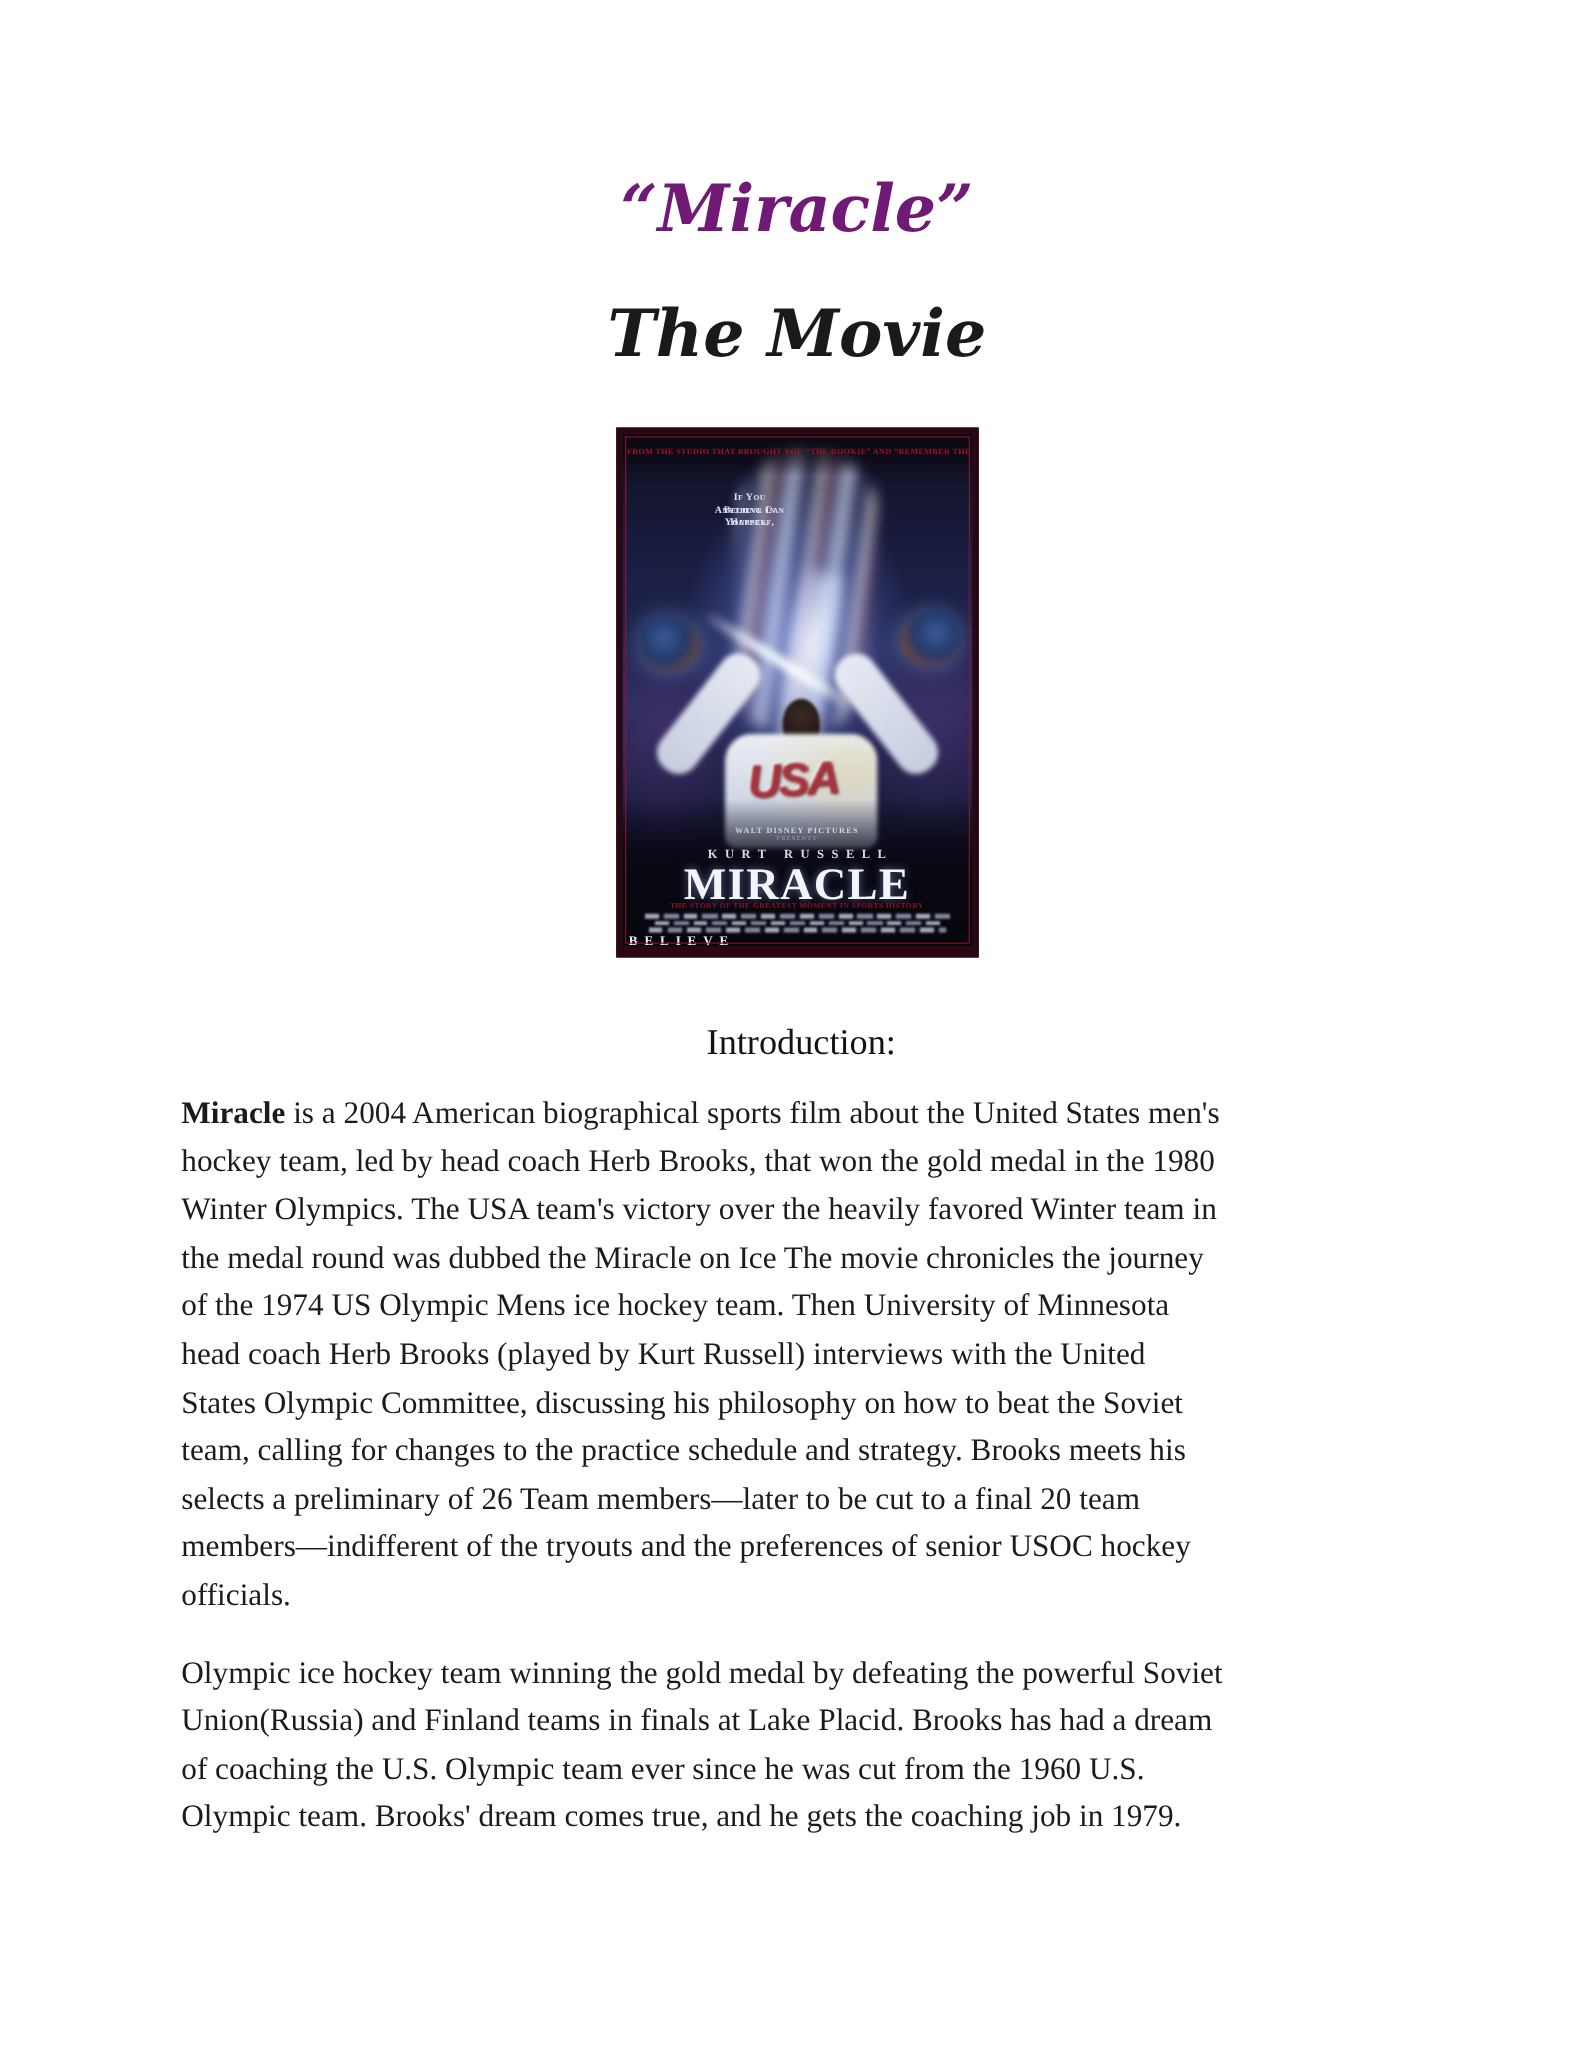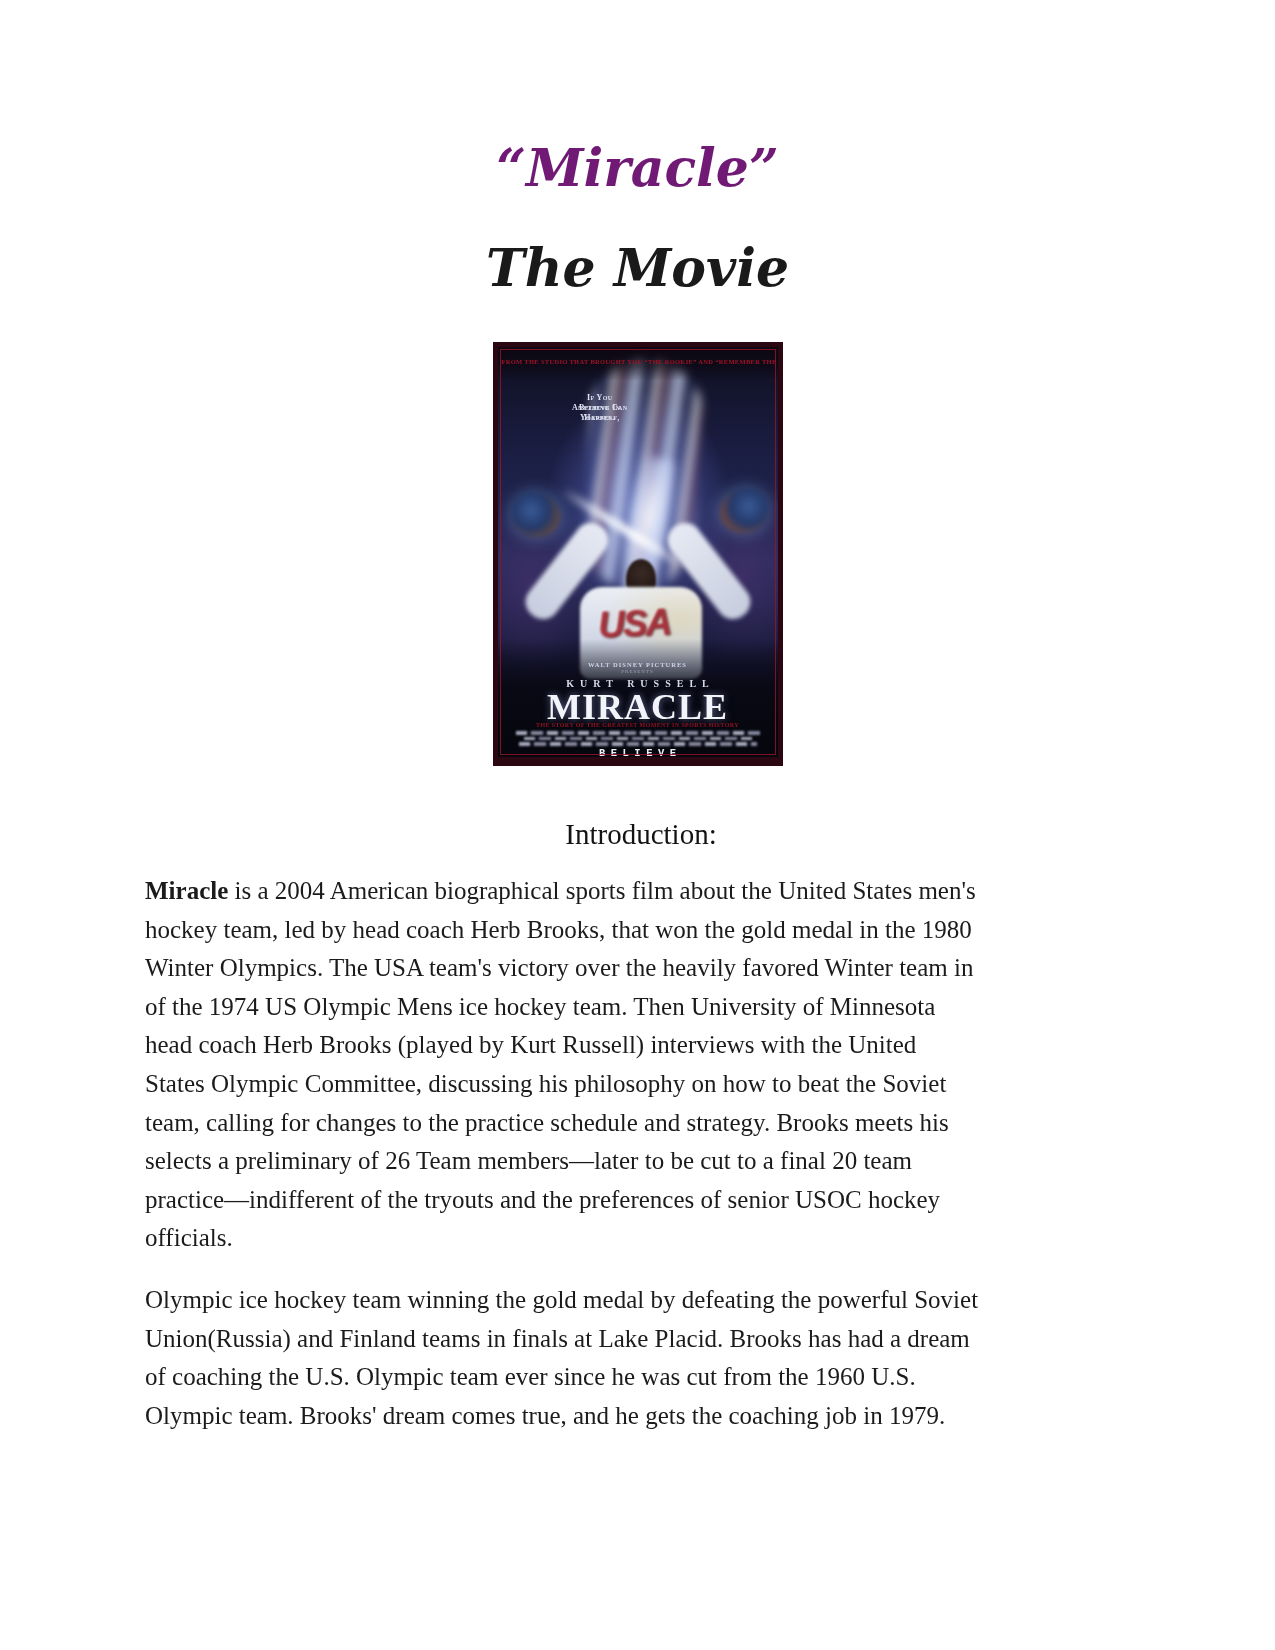--- a/index.html
+++ b/index.html
@@ -226,22 +226,22 @@
       rgba(205,210,230,0.8) 0 11px,
       rgba(80,85,120,0.15) 11px 15px,
       rgba(185,190,215,0.7) 15px 27px,
       rgba(80,85,120,0.15) 27px 31px);
     filter:blur(1px);
   }
   .credits-blur .cl2{top:5.5px;left:8px;right:8px;}
   .credits-blur .cl3{top:11px;left:3px;right:3px;}
   .believe-line{
     left:0;right:0;top:401px;
-    text-align:center;
-    font-family:Liberation Mono, monospace;
+    text-align:left;
+    font-family:Liberation Serif, serif;
     font-weight:bold;
     font-size:10.5px;line-height:11px;
     letter-spacing:5.5px;
     text-indent:5.5px;
     color:#eef0f7;
     z-index:12;
   }
 
   
   .content{
@@ -310,26 +310,27 @@
   </div>
 
   <div class="content">
     <h3 class="section-heading">Introduction:</h3>
 
     <div class="para para1">
       <div class="first-line"><span class="lead-bold">Miracle</span><span> is a 2004 American biographical sports film about the United States men's</span></div>
       <div>
           <div class="line">hockey team, led by head coach Herb Brooks, that won the gold medal in the 1980</div>
           <div class="line">Winter Olympics. The USA team's victory over the heavily favored Winter team in</div>
+          <div class="line">the medal round was dubbed the Miracle on Ice The movie chronicles the journey</div>
           <div class="line">of the 1974 US Olympic Mens ice hockey team. Then University of Minnesota</div>
           <div class="line">head coach Herb Brooks (played by Kurt Russell) interviews with the United</div>
           <div class="line">States Olympic Committee, discussing his philosophy on how to beat the Soviet</div>
           <div class="line">team, calling for changes to the practice schedule and strategy. Brooks meets his</div>
           <div class="line">selects a preliminary of 26 Team members—later to be cut to a final 20 team</div>
-          <div class="line">practice—indifferent of the tryouts and the preferences of senior USOC hockey</div>
+          <div class="line">members—indifferent of the tryouts and the preferences of senior USOC hockey</div>
           <div class="line">officials.</div>
         </div>
     </div>
 
     <div class="para para2">
       <div>
           <div class="line">Olympic ice hockey team winning the gold medal by defeating the powerful Soviet</div>
           <div class="line">Union(Russia) and Finland teams in finals at Lake Placid. Brooks has had a dream</div>
           <div class="line">of coaching the U.S. Olympic team ever since he was cut from the 1960 U.S.</div>
           <div class="line">Olympic team. Brooks' dream comes true, and he gets the coaching job in 1979.</div>

